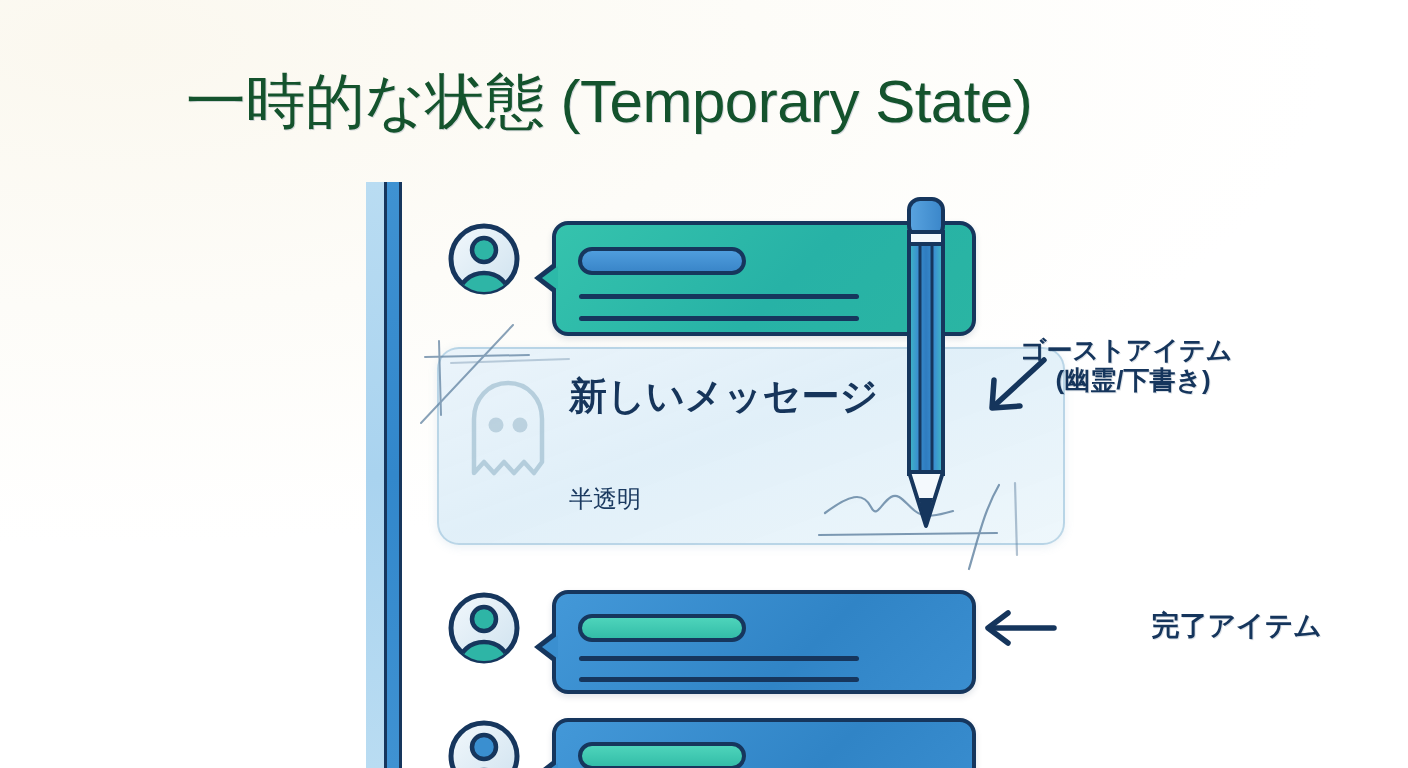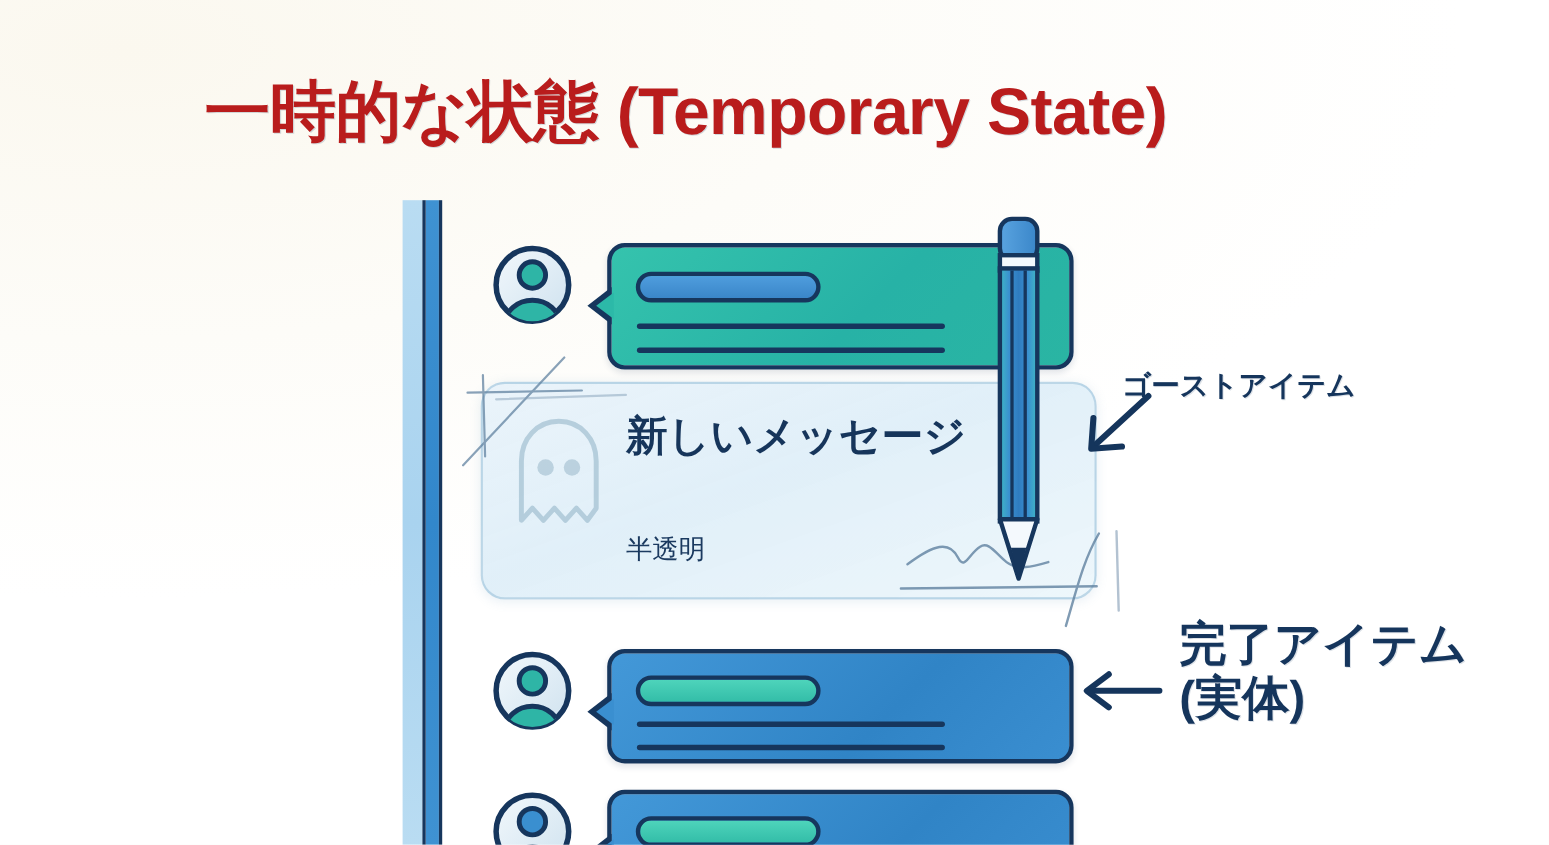--- a/index.html
+++ b/index.html
@@ -25,22 +25,22 @@
       radial-gradient(120% 90% at 8% 6%, #fbf8ef 0%, #fdfcf8 38%, #ffffff 72%);
     pointer-events: none;
   }
 
   
   .title {
     position: absolute;
     left: 186px;
     top: 62px;
     font-size: 60px;
-    font-weight: bold;
-    color: #b91c1c;
+    font-weight: normal;
+    color: #14532d;
     letter-spacing: -0.5px;
     white-space: nowrap;
     text-shadow: 1px 1px 0 rgba(21,53,92,0.18);
   }
 
   
   .rail {
     position: absolute;
     left: 366px;
     top: 182px;
@@ -128,21 +128,21 @@
     height: 5px;
     background: #16365d;
     border-radius: 3px;
   }
 
   
   .ghost-card {
     position: absolute;
     left: 437px;
     top: 347px;
-    width: 560px;
+    width: 628px;
     height: 198px;
     border: 2px solid rgba(150,190,215,0.55);
     border-radius: 22px;
     background:
       linear-gradient(160deg, rgba(233,243,250,0.95) 0%, rgba(222,238,248,0.92) 45%, rgba(236,246,251,0.9) 100%);
     box-shadow: 0 2px 10px rgba(120,160,190,0.16);
     overflow: visible;
   }
 
   .ghost-icon {
@@ -218,23 +218,23 @@
   .anno-ghost {
     left: 1020px;
     top: 336px;
     font-size: 26px;
     text-align: center;
   }
   .anno-ghost .l2 { padding-left: 14px; }
 
   .anno-done {
     left: 1072px;
-    top: 562px;
-    font-size: 43px;
-    text-align: left;
+    top: 610px;
+    font-size: 28px;
+    text-align: right;
     width: 250px;
   }
 
   .arrow {
     position: absolute;
   }
   .arrow svg { display: block; overflow: visible; }
   .arrow-diag { left: 984px; top: 356px; }
   .arrow-horiz { left: 980px; top: 608px; }
 </style>
@@ -396,27 +396,27 @@
   <svg width="64" height="56" viewBox="0 0 64 56" aria-hidden="true">
     <g stroke="#15355c" stroke-width="5.5" fill="none" stroke-linecap="round" stroke-linejoin="round">
       <line x1="60" y1="4" x2="10" y2="50"></line>
       <polyline points="10,24 8,52 36,50"></polyline>
     </g>
   </svg>
 </div>
 
 <div class="anno anno-ghost">
   <div class="l1">ゴーストアイテム</div>
+  <div class="l2">(幽霊/下書き)</div>
 </div>
 
 <div class="arrow arrow-horiz">
   <svg width="78" height="40" viewBox="0 0 78 40" aria-hidden="true">
     <g stroke="#15355c" stroke-width="5.5" fill="none" stroke-linecap="round" stroke-linejoin="round">
       <line x1="74" y1="20" x2="10" y2="20"></line>
       <polyline points="28,5 8,20 28,35"></polyline>
     </g>
   </svg>
 </div>
 
 <div class="anno anno-done">
   <div class="l1">完了アイテム</div>
-  <div class="l2">(実体)</div>
 </div>
 
 </body></html>

